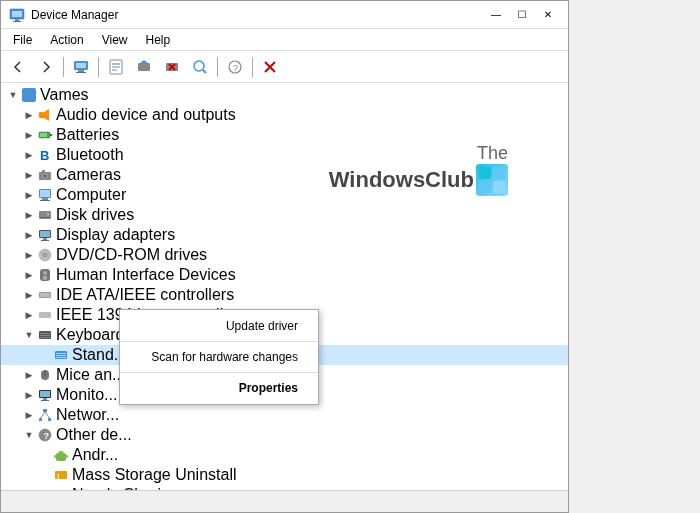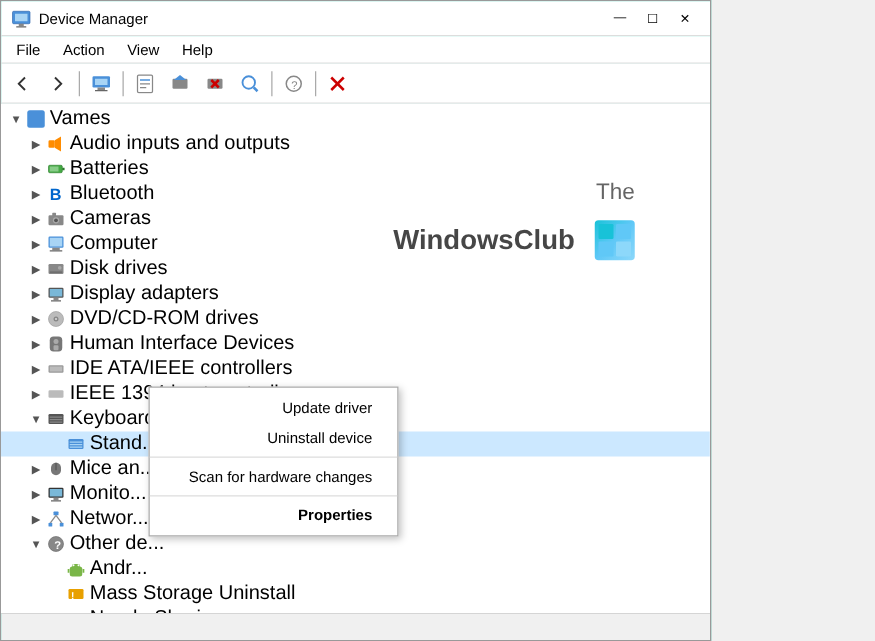--- a/index.html
+++ b/index.html
@@ -198,22 +198,21 @@
       opacity: 0.9;
     }
     .watermark-text {
       font-size: 18px;
       color: #555;
       font-weight: 300;
     }
     .watermark-logo {
       display: flex;
       align-items: center;
-      gap: 16px;
-      margin-top: 12px;
+      gap: 2px;
     }
     .wc-text {
       font-size: 22px;
       font-weight: bold;
       color: #333;
     }
     .wc-icon {
       width: 32px;
       height: 32px;
       background: linear-gradient(135deg, #00bcd4 0%, #4fc3f7 50%, #81d4fa 100%);
@@ -343,21 +342,21 @@
       </div>
 
       <div class="tree-item indent-1">
         <div class="expand-icon">▶</div>
         <div class="item-icon">
           <svg width="14" height="14" viewBox="0 0 14 14">
               <rect x="1" y="4" width="5" height="6" rx="1" fill="#ff8c00"></rect>
               <polygon points="6,4 11,1 11,13 6,10" fill="#ff8c00"></polygon>
             </svg>
         </div>
-        <span class="item-label">Audio inputs and outputs</span>
+        <span class="item-label">Audio device and outputs</span>
       </div>
 
       <div class="tree-item indent-1">
         <div class="expand-icon">▶</div>
         <div class="item-icon">
           <svg width="14" height="14" viewBox="0 0 14 14">
               <rect x="1" y="4" width="11" height="6" rx="1" fill="#44aa44" stroke="#2a7a2a" stroke-width="0.5"></rect>
               <rect x="12" y="6" width="2" height="2" fill="#2a7a2a"></rect>
               <rect x="2" y="5" width="7" height="4" fill="#88cc88"></rect>
             </svg>
@@ -592,21 +591,20 @@
               <rect x="15" y="1" width="12" height="12" rx="1" fill="#4fc3f7"></rect>
               <rect x="1" y="15" width="12" height="12" rx="1" fill="#4fc3f7"></rect>
               <rect x="15" y="15" width="12" height="12" rx="1" fill="#81d4fa"></rect>
             </svg>
           </div>
         </div>
       </div>
 
       <div class="context-menu">
         <div class="ctx-item">Update driver</div>
-        <div class="ctx-item">Uninstall device</div>
         <div class="ctx-separator"></div>
         <div class="ctx-item">Scan for hardware changes</div>
         <div class="ctx-separator"></div>
         <div class="ctx-item bold">Properties</div>
       </div>
     </div>
   </div>
 
   <div class="status-bar">
     <span></span>

